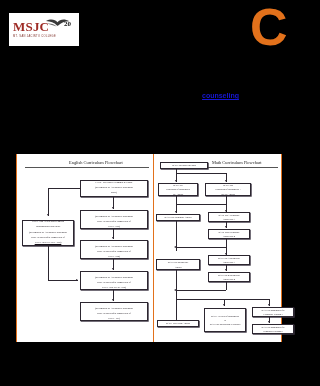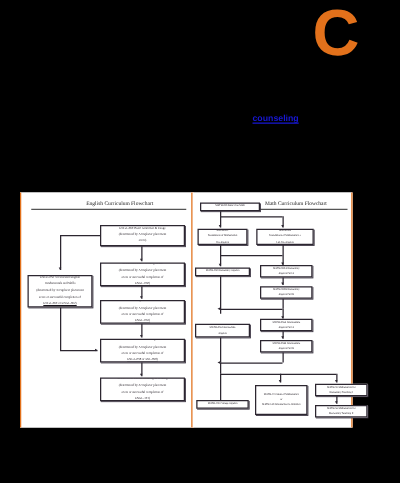--- a/index.html
+++ b/index.html
@@ -112,20 +112,29 @@
     border-bottom:1.6px solid transparent;
     border-left:2.4px solid #2c2630;
   }
   .u{ text-decoration:underline; }
 </style>
 </head>
 <body>
 
 <div id="header-band">
 
+  <div id="logo-plate">
+    <div id="logo-msjc">MSJC</div>
+    <div id="logo-sub">MT. SAN JACINTO COLLEGE</div>
+    <svg id="logo-bird" viewBox="0 0 26 14">
+      <path d="M1 5 C6 2.5 10 3.5 12.5 6.2 C15 3.5 19 2.5 24.5 5.2 C20 5.2 16 6.6 13.2 9.5 C12.8 9.9 12.3 9.9 11.9 9.4 C9.3 6.6 5.4 5.2 1 5 Z" fill="#3a3a3a"></path>
+      <path d="M2 7.6 C6 7.1 9.4 8.3 11.6 10.6 C8.8 9.6 5.2 8.6 2 7.6 Z" fill="#6b6b6b"></path>
+    </svg>
+    <div id="logo-year">20</div>
+  </div>
 
   <div id="big-c">C</div>
 
   <a id="hyperlink" href="#">counseling</a>
 </div>
 
 <div id="doc-page">
 
   <div class="panel" id="panel-english">
     <div class="panel-title" id="title-english">English Curriculum Flowchart</div>

